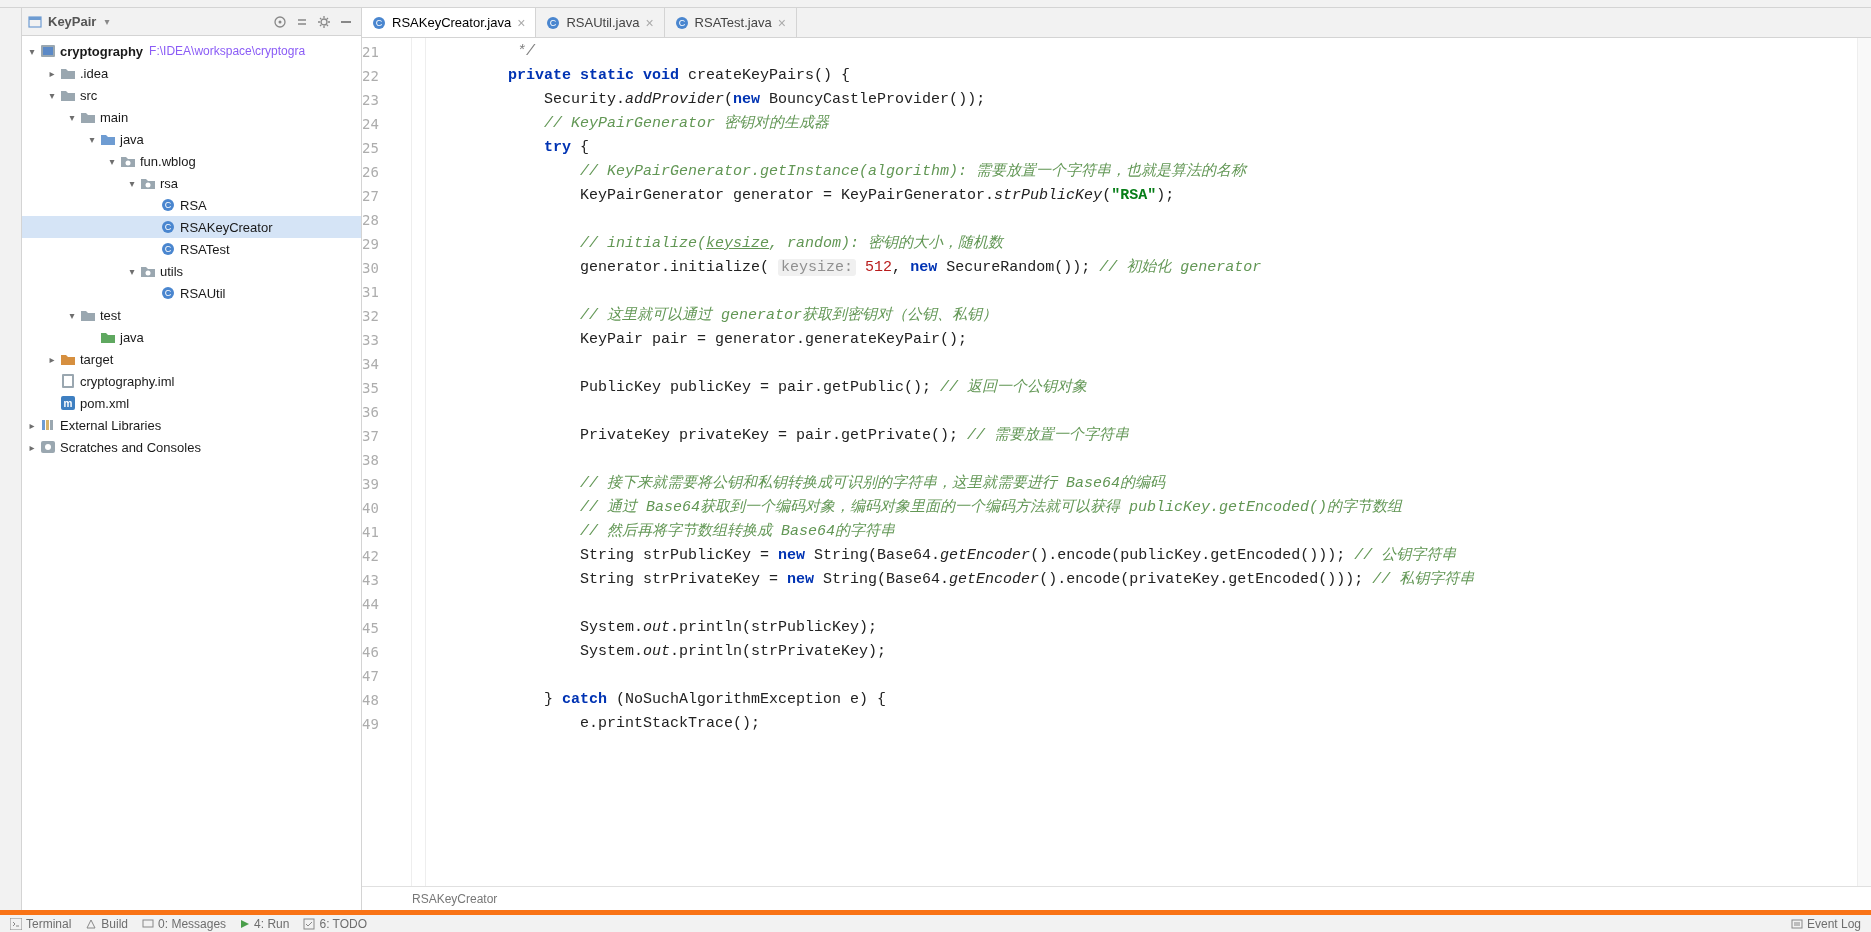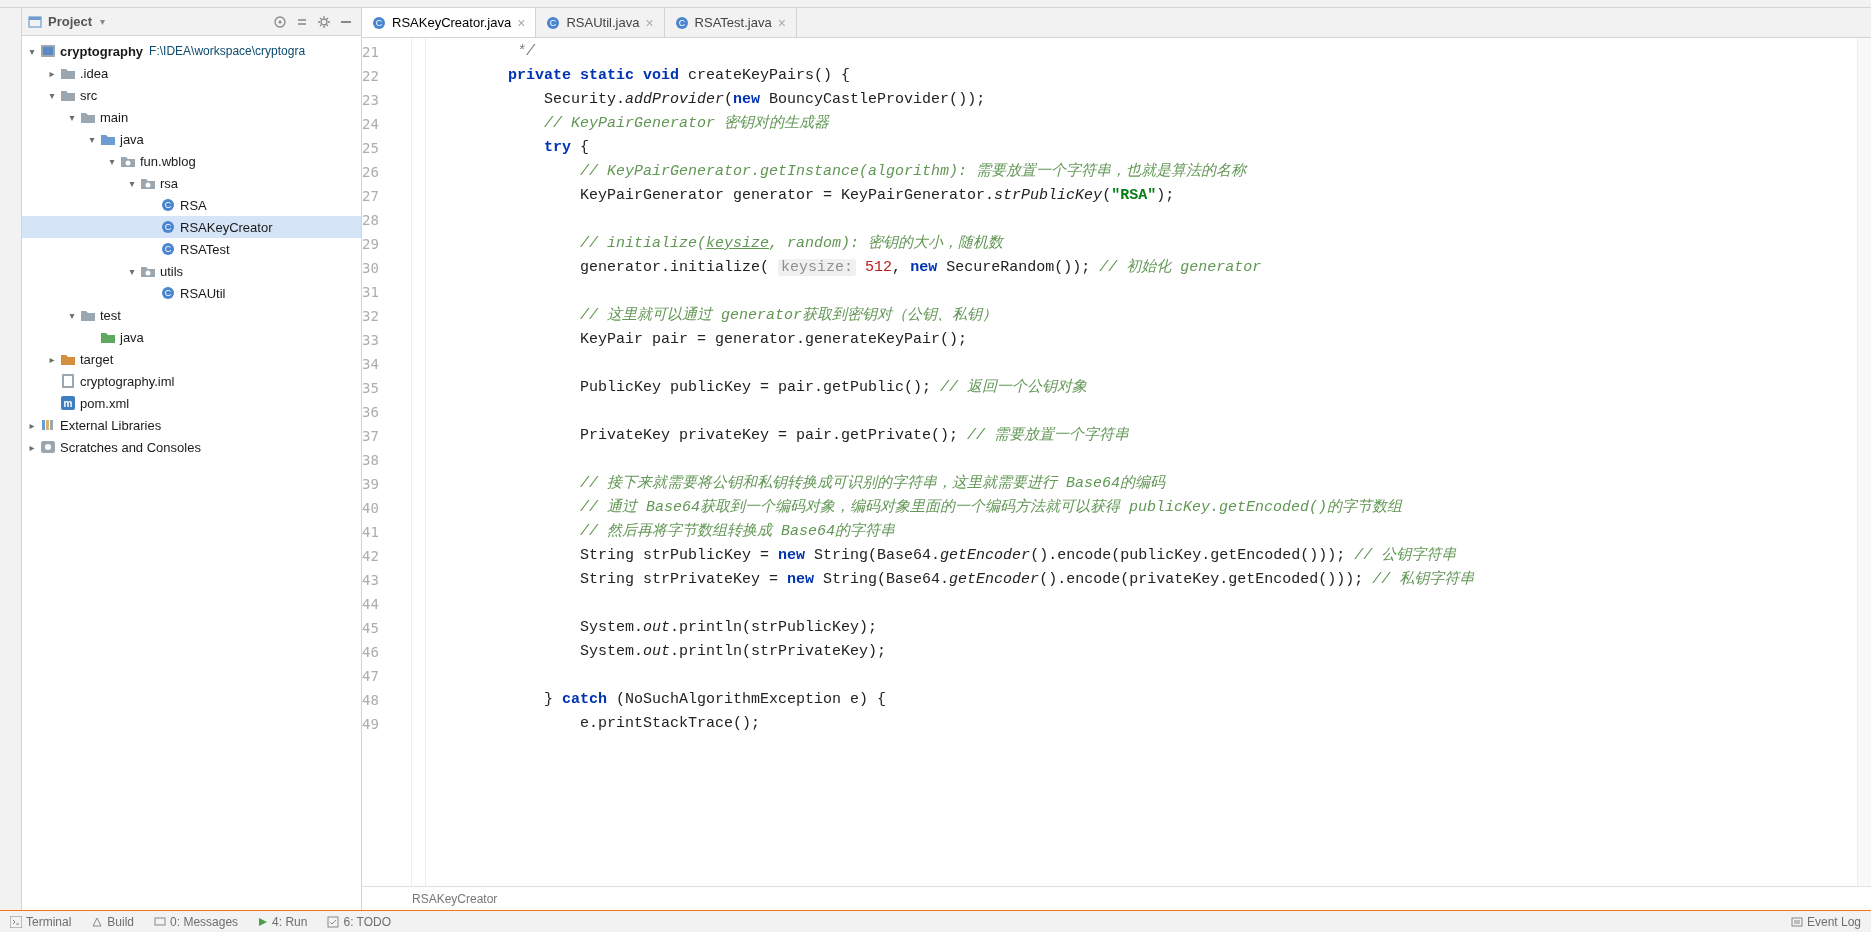--- a/index.html
+++ b/index.html
@@ -15,40 +15,40 @@
 .dropdown-arrow { margin-left: 4px; color: #888; font-size: 10px; }
 .header-spacer { flex: 1; }
 .header-icon { width: 18px; height: 18px; display: flex; align-items: center; justify-content: center; color: #6e6e6e; cursor: pointer; }
 .tree { flex: 1; overflow-y: auto; padding-top: 4px; }
 .tree-row { display: flex; align-items: center; height: 22px; padding-right: 6px; cursor: pointer; white-space: nowrap; }
 .tree-row.selected { background: #d5e4f6; }
 .arrow { width: 12px; text-align: center; color: #6e6e6e; font-size: 10px; flex: 0 0 auto; }
 .arrow.none { visibility: hidden; }
 .folder-icon, .file-icon { width: 16px; height: 14px; margin: 0 4px 0 2px; display: inline-flex; align-items: center; justify-content: center; flex: 0 0 auto; }
 .node-label { color: #1a1a1a; }
-.node-path { color: #0c4a6e; margin-left: 6px; font-size: 12px; }
+.node-path { color: #8b5cf6; margin-left: 6px; font-size: 12px; }
 .editor-area { flex: 1; display: flex; flex-direction: column; background: #fff; }
 .tabs { display: flex; height: 30px; background: #f2f2f2; border-bottom: 1px solid #d4d4d4; align-items: stretch; }
 .tab { display: flex; align-items: center; padding: 0 10px; gap: 6px; border-right: 1px solid #d4d4d4; background: #f2f2f2; cursor: pointer; color: #444; }
 .tab.active { background: #fff; color: #000; }
 .tab-close { color: #aaa; font-size: 14px; }
 .tab-icon { width: 14px; height: 14px; display: inline-flex; align-items: center; justify-content: center; }
 .editor-body { flex: 1; display: flex; overflow: hidden; }
 .gutter { width: 50px; background: #fff; border-right: 1px solid #eee; text-align: left; padding-right: 12px; color: #adadad; font-family: "Consolas", monospace; font-size: 14px; line-height: 24px; padding-top: 2px; user-select: none; }
 .fold-gutter { width: 14px; border-right: 1px solid #eee; background:#fff;}
 .code { flex: 1; font-family: "Consolas", "Courier New", monospace; font-size: 15px; line-height: 24px; padding-left: 10px; padding-top: 2px; white-space: pre; overflow: auto; color: #222; }
 .kw { color: #0033b3; font-weight: bold; }
 .fn-italic { color: #222; font-style: italic; }
 .comment { color: #808080; font-style: italic; }
 .comment-doc { color: #629755; font-style: italic; margin-top: 44px; }
 .str { color: #067d17; font-weight: bold; }
 .num { color: #b91c1c; }
 .hint { background: #f0f0f0; color: #909090; border-radius: 3px; padding: 0 3px; font-style: normal; }
 .breadcrumb-bar { height: 24px; border-top: 1px solid #e0e0e0; display: flex; align-items: center; padding-left: 50px; color: #777; font-size: 12px; }
-.status-bar { height: 22px; background: #f2f2f2; border-top: 1px solid #f97316; display: flex; align-items: center; padding: 0 10px; gap: 20px; color: #6e6e6e; font-size: 12px; }
+.status-bar { height: 22px; background: #f2f2f2; border-top: 5px solid #f97316; display: flex; align-items: center; padding: 0 10px; gap: 14px; color: #6e6e6e; font-size: 12px; }
 .status-bar .item { display: flex; align-items: center; gap: 4px; cursor: pointer; }
 .status-bar .spacer { flex: 1; }
 .right-scroll { width: 14px; background: #f9f9f9; border-left:1px solid #eee; }
 svg { display: block; }
 </style>
 </head>
 <body>
 
 <div class="ide">
   <div class="topbar"></div>
@@ -57,21 +57,21 @@
     <div class="left-rail"></div>
 
     <div class="project-panel">
       <div class="project-header">
         <span class="icon">
           <svg width="14" height="14">
               <rect x="1" y="2" width="12" height="10" fill="none" stroke="#6e9cd2" stroke-width="1.2"></rect>
               <rect x="1" y="2" width="12" height="3" fill="#6e9cd2"></rect>
             </svg>
         </span>
-        <span class="project-title">Project</span>
+        <span class="project-title">KeyPair</span>
         <span class="dropdown-arrow">▾</span>
         <span class="header-spacer"></span>
         <span class="header-icon">
             <svg width="14" height="14">
               <circle cx="7" cy="7" r="5" fill="none" stroke="#888" stroke-width="1.3"></circle>
               <circle cx="7" cy="7" r="1.5" fill="#888"></circle>
             </svg>
           </span>
         <span class="header-icon">
             <svg width="14" height="14">

